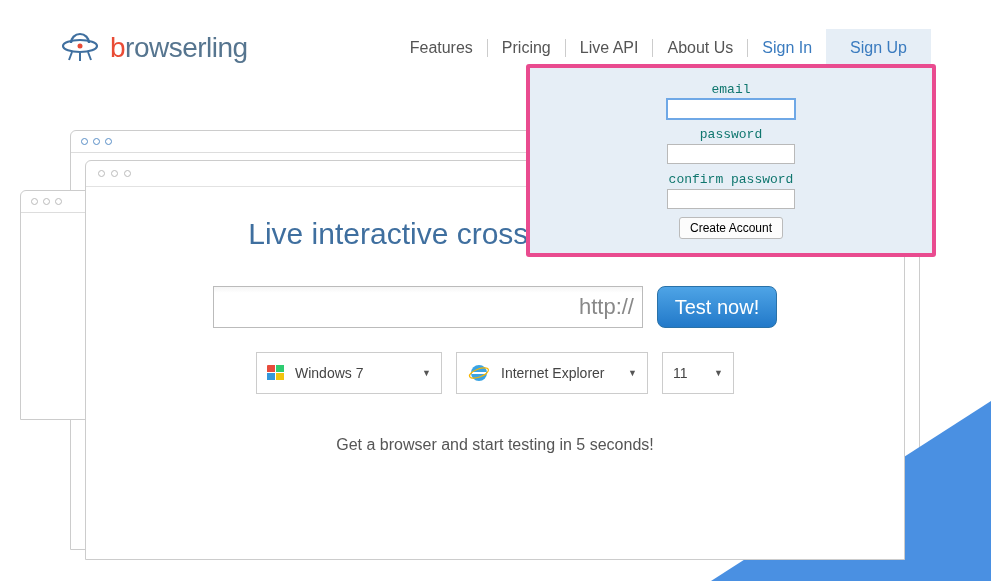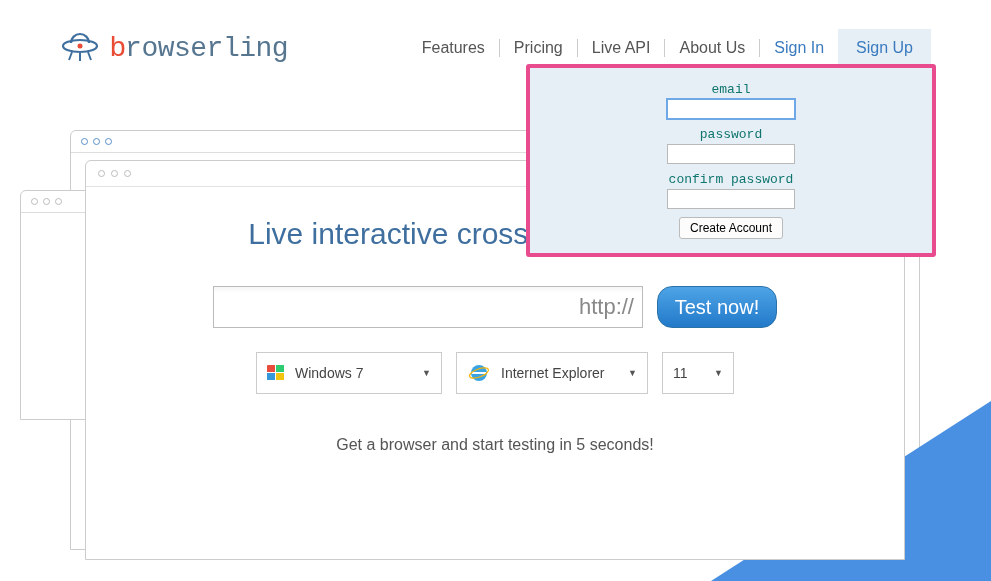--- a/index.html
+++ b/index.html
@@ -19,41 +19,41 @@
   height: 70px;
 }
 .logo-wrap {
   display: flex;
   align-items: center;
   gap: 10px;
 }
 .logo-icon svg { display: block; }
 .logo-text { font-size: 28px; font-weight: 500; letter-spacing: -0.5px; }
 .logo-b { color: #e94b35; }
-.logo-rest { color: #56758f; font-family: Liberation Mono, monospace; }
+.logo-rest { color: #56758f; }
 .nav {
   margin-left: auto;
   display: flex;
   align-items: center;
   font-size: 16px;
   color: #555;
 }
 .nav-item {
   padding: 6px 14px;
   cursor: pointer;
   color: #555;
 }
 .nav-sep {
   width: 1px; height: 18px; background: #ccc;
 }
 .nav-signin { color: #3a7bbf; }
 .nav-signup {
   color: #3a7bbf;
   background: #e6eef6;
-  padding: 10px 18px;
+  padding: 10px 24px;
 }
 
 .signup-panel {
   position: absolute;
   top: 64px;
   right: 55px;
   width: 410px;
   background: #e6eef6;
   border: 4px solid #e94b8f;
   border-radius: 3px;
@@ -167,21 +167,21 @@
   font-size: 22px;
   color: #888;
   padding: 0 8px;
   text-align: right;
 }
 .test-btn {
   width: 120px;
   height: 42px;
   background: linear-gradient(#4ea4e6,#2279c9);
   border: 1px solid #2a72a8;
-  border-radius: 15px;
+  border-radius: 8px;
   color: #fff;
   font-size: 20px;
   cursor: pointer;
 }
 .selects {
   display: flex;
   justify-content: center;
   gap: 14px;
   margin-bottom: 42px;
 }

